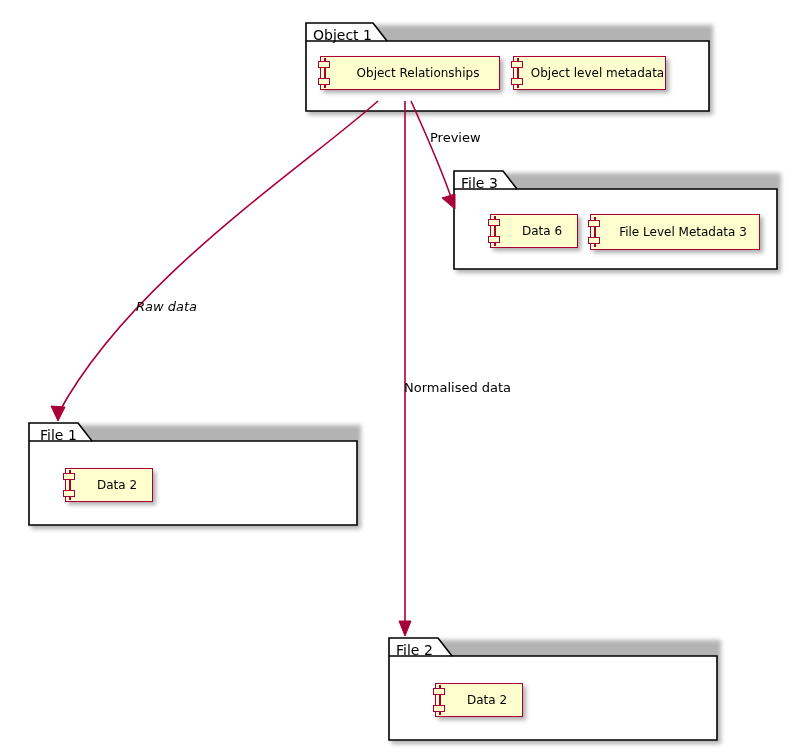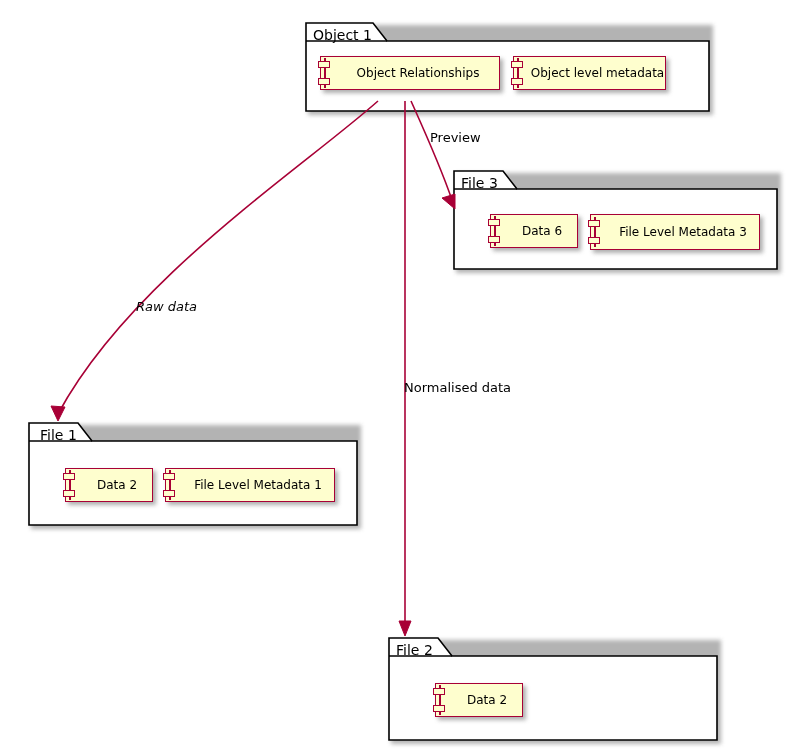--- a/index.html
+++ b/index.html
@@ -220,30 +220,20 @@
       <div class="cmp-shadow"></div>
       <div class="cmp-box"></div>
       <div class="cmp-label">Data 2</div>
       <div class="cmp-icon">
         <div class="bar"></div>
           <div class="tab tab-top"></div>
           <div class="tab tab-bot"></div>
       </div>
     </div>
 
-    <div class="component" style="left:137px; top:46px; width:170px; height:34px;">
-      <div class="cmp-shadow"></div>
-      <div class="cmp-box"></div>
-      <div class="cmp-label">File Level Metadata 1</div>
-      <div class="cmp-icon">
-        <div class="bar"></div>
-          <div class="tab tab-top"></div>
-          <div class="tab tab-bot"></div>
-      </div>
-    </div>
   </div>
 
   <div class="package" style="left:388px; top:637px; width:330px; height:104px;">
     <div class="pkg-shadow"></div>
     <svg class="pkg-svg" width="330" height="104" viewBox="0 0 330 104">
       <path d="M 1,19 L 1,1 L 50,1 L 64,19 L 329,19 L 329,103 L 1,103 Z" fill="#FFFFFF" stroke="#000000" stroke-width="1.6"></path>
       <line x1="1" y1="19" x2="64" y2="19" stroke="#000000" stroke-width="1.6"></line>
     </svg>
     <div class="pkg-title" style="left:8px; top:6px;">File 2</div>
 

